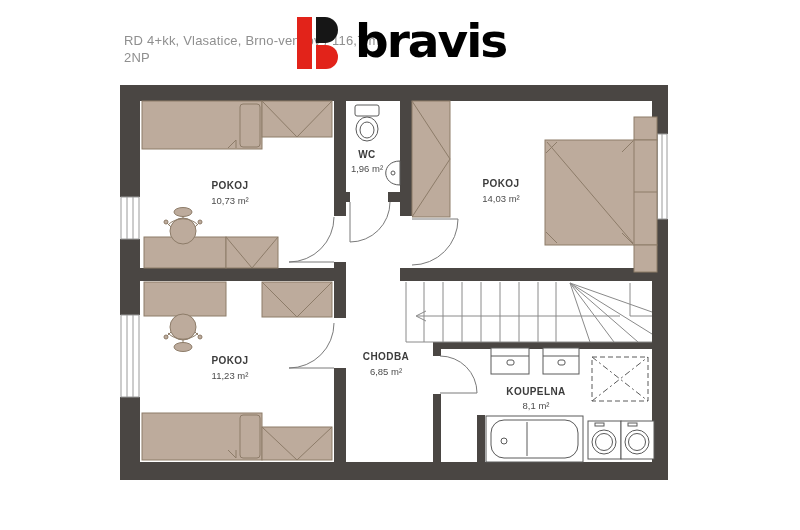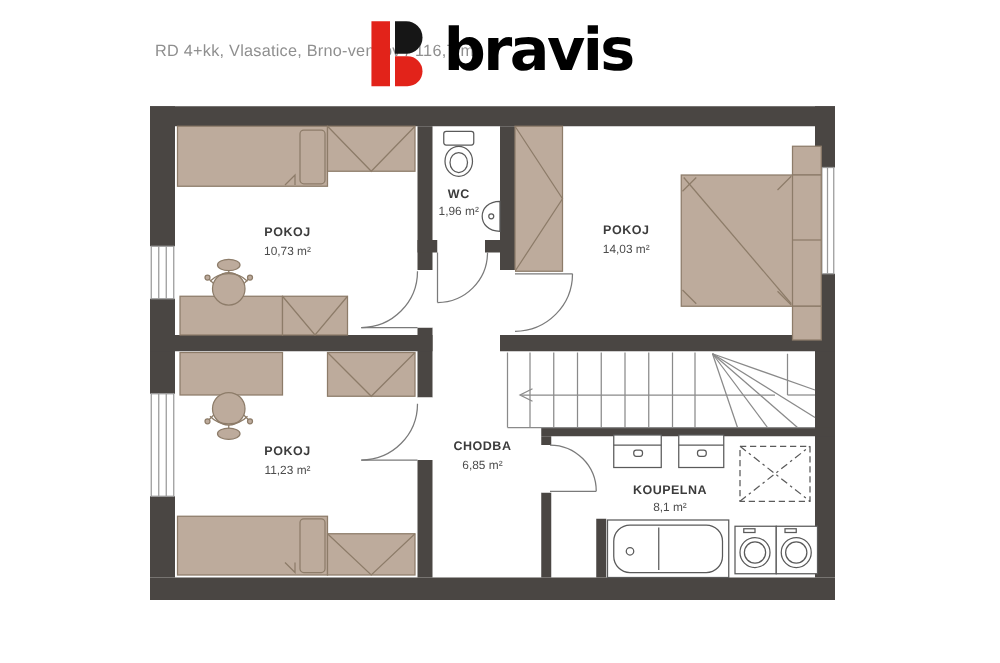--- a/index.html
+++ b/index.html
@@ -25,20 +25,21 @@
   .room-area{font-family:"Liberation Sans",sans-serif;font-size:9.5px;fill:#4c4c4c;}
   .fix{stroke:#5a5a5a;fill:#ffffff;stroke-width:1;}
   .thin{stroke:#8a8a8a;stroke-width:1;fill:none;}
   .door{stroke:#7a7a7a;stroke-width:1;fill:none;}
 </style>
 </head>
 <body>
 
 <div class="header-title">
   <div>RD 4+kk, Vlasatice, Brno-venkov / 116,7 m²</div>
+  <div>2NP</div>
 </div>
 
 <div class="logo">
   <svg width="54" height="60" viewBox="0 0 54 60">
     <rect x="0" y="4" width="15" height="52" fill="#e2231a"></rect>
     <path d="M19,4 h9 a13,13 0 0 1 0,26 h-9 z" fill="#161616"></path>
     <path d="M19,32 h10 a12,12 0 0 1 0,24 h-10 z" fill="#e2231a"></path>
   </svg>
   <span class="logo-text">bravis</span>
 </div>

